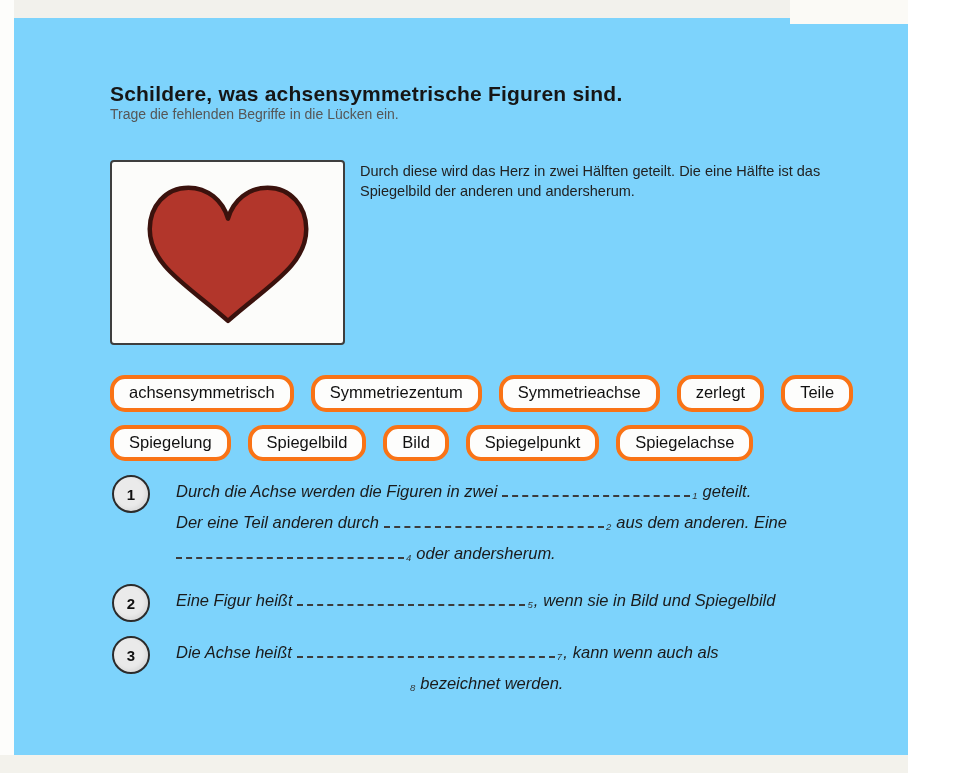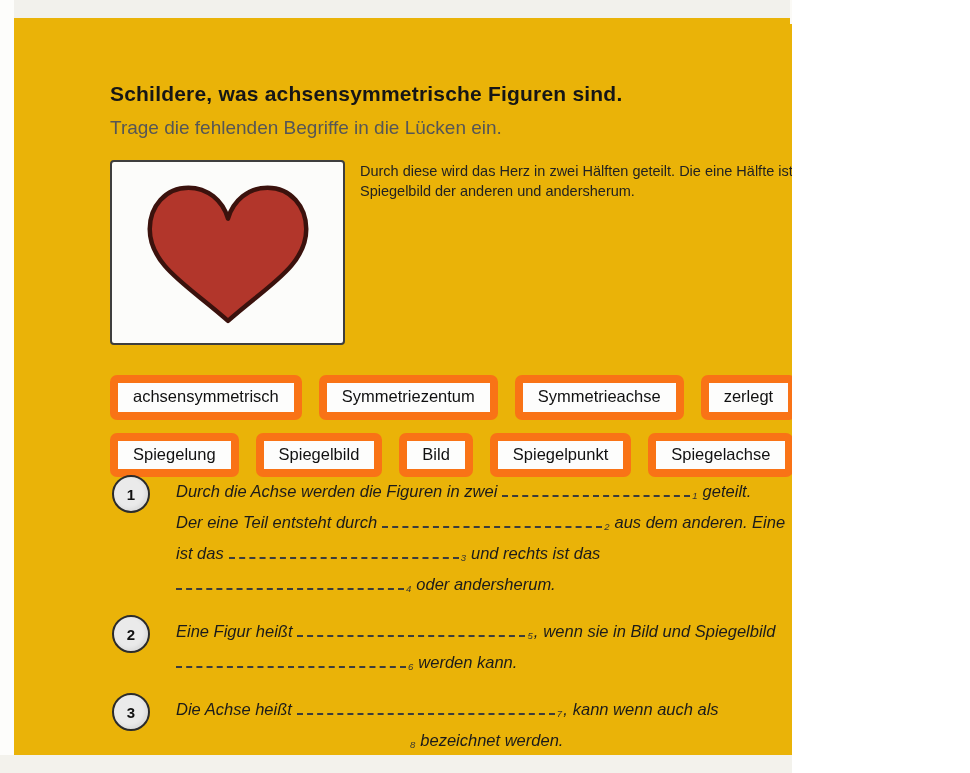--- a/index.html
+++ b/index.html
@@ -1,40 +1,40 @@
 <!DOCTYPE html>
 <html><head>
 <meta charset="utf-8">
 <style>
   * { margin:0; padding:0; box-sizing:border-box; }
   html,body { width:970px; height:773px; }
   body { font-family:"Liberation Sans","DejaVu Sans",sans-serif; color:#1b1b1b; }
-  .stage { position:relative; width:792px; height:773px; background:#eab308; overflow:hidden; }
+  .stage { position:relative; width:908px; height:773px; background:#7dd3fc; overflow:hidden; }
 
   
   .left-strip  { position:absolute; left:0; top:0; width:14px; height:773px; background:#fdfdfb; }
   .top-band    { position:absolute; left:10px; top:0; width:780px; height:18px; background:#f2f1ec; }
   .top-right   { position:absolute; left:790px; top:0; width:180px; height:24px; background:#fbfaf6; }
   .bottom-band { position:absolute; left:0; top:755px; width:970px; height:18px; background:#f3f2ec; }
 
   .header { position:absolute; left:110px; top:82px; width:800px; }
   .title { font-size:21px; font-weight:bold; letter-spacing:0.2px; color:#161616; }
-  .subtitle { margin-top:11px; font-size:19px; color:#565656; }
+  .subtitle { font-size:14px; color:#565656; }
 
   .example-box { position:absolute; left:110px; top:160px; width:235px; height:185px;
                  background:#fcfcfa; border:2px solid #3e3e3e; border-radius:4px;
                  display:flex; align-items:center; justify-content:center; }
   .example-text { position:absolute; left:360px; top:161px; width:500px;
                   font-size:14.5px; line-height:20px; color:#222; }
   .example-text p { margin:0; }
 
   .word-bank { position:absolute; left:110px; top:375px; width:800px; }
   .wb-row { display:flex; gap:17px; margin-bottom:13px; }
   .wb-btn { font-family:inherit; font-size:16.5px; color:#111; background:#fdfdfc;
-            border:8px solid #f97316; border-radius:7px; padding:3px 15px 5px 15px;
+            border:4px solid #f97316; border-radius:15px; padding:3px 15px 5px 15px;
             line-height:1.25; cursor:pointer; white-space:nowrap; }
 
   .questions { position:absolute; left:112px; top:476px; width:850px; }
   .question { display:flex; gap:26px; margin-bottom:15px; }
   .q-circle { flex:0 0 auto; width:38px; height:38px; border-radius:50%;
               border:2px solid #2b2b2b; background:#eaeaea;
               display:flex; align-items:center; justify-content:center;
               font-size:15px; font-weight:bold; color:#111; margin-top:-1px;
               box-shadow:inset -2px -2px 4px rgba(0,0,0,0.07); }
   .q-body { flex:1; padding-top:1px;font-style:italic; }
@@ -87,30 +87,28 @@
         <button class="wb-btn">Spiegelpunkt</button>
         <button class="wb-btn">Spiegelachse</button>
       </div>
     </div>
 
   <div class="questions">
       <div class="question" data-qnum="1">
         <div class="q-circle">1</div>
         <div class="q-body">
           <div class="q-line"><span class="q-text">Durch die Achse werden die Figuren in zwei</span><span class="blank-wrap"><span class="blank-dash" style="width: 188px;"></span><span class="blank-num">1</span></span><span class="q-text">geteilt.</span></div>
-          <div class="q-line"><span class="q-text">Der eine Teil entsteht durch</span><span class="blank-wrap"><span class="blank-dash" style="width: 220px;"></span><span class="blank-num">2</span></span><span class="q-text">aus dem anderen. Eine</span></div>
-          <div class="q-line"><span class="q-text">ist das</span><span class="blank-wrap"><span class="blank-dash" style="width: 230px;"></span><span class="blank-num">3</span></span><span class="q-text">und rechts ist das</span></div>
+          <div class="q-line"><span class="q-text">Der eine Teil anderen durch</span><span class="blank-wrap"><span class="blank-dash" style="width: 220px;"></span><span class="blank-num">2</span></span><span class="q-text">aus dem anderen. Eine</span></div>
           <div class="q-line"><span class="blank-wrap"><span class="blank-dash" style="width: 228px;"></span><span class="blank-num">4</span></span><span class="q-text">oder andersherum.</span></div>
         </div>
       </div>
       <div class="question" data-qnum="2">
         <div class="q-circle">2</div>
         <div class="q-body">
           <div class="q-line"><span class="q-text">Eine Figur heißt</span><span class="blank-wrap"><span class="blank-dash" style="width: 228px;"></span><span class="blank-num">5</span><span class="blank-suffix">,</span></span><span class="q-text">wenn sie in Bild und Spiegelbild</span></div>
-          <div class="q-line"><span class="blank-wrap"><span class="blank-dash" style="width: 230px;"></span><span class="blank-num">6</span></span><span class="q-text">werden kann.</span></div>
         </div>
       </div>
       <div class="question" data-qnum="3">
         <div class="q-circle">3</div>
         <div class="q-body">
           <div class="q-line"><span class="q-text">Die Achse heißt</span><span class="blank-wrap"><span class="blank-dash" style="width: 258px;"></span><span class="blank-num">7</span><span class="blank-suffix">,</span></span><span class="q-text">kann wenn auch als</span></div>
           <div class="q-line"><span class="blank-wrap"><span class="blank-num">8</span></span><span class="q-text">bezeichnet werden.</span></div>
         </div>
       </div>
     </div>

